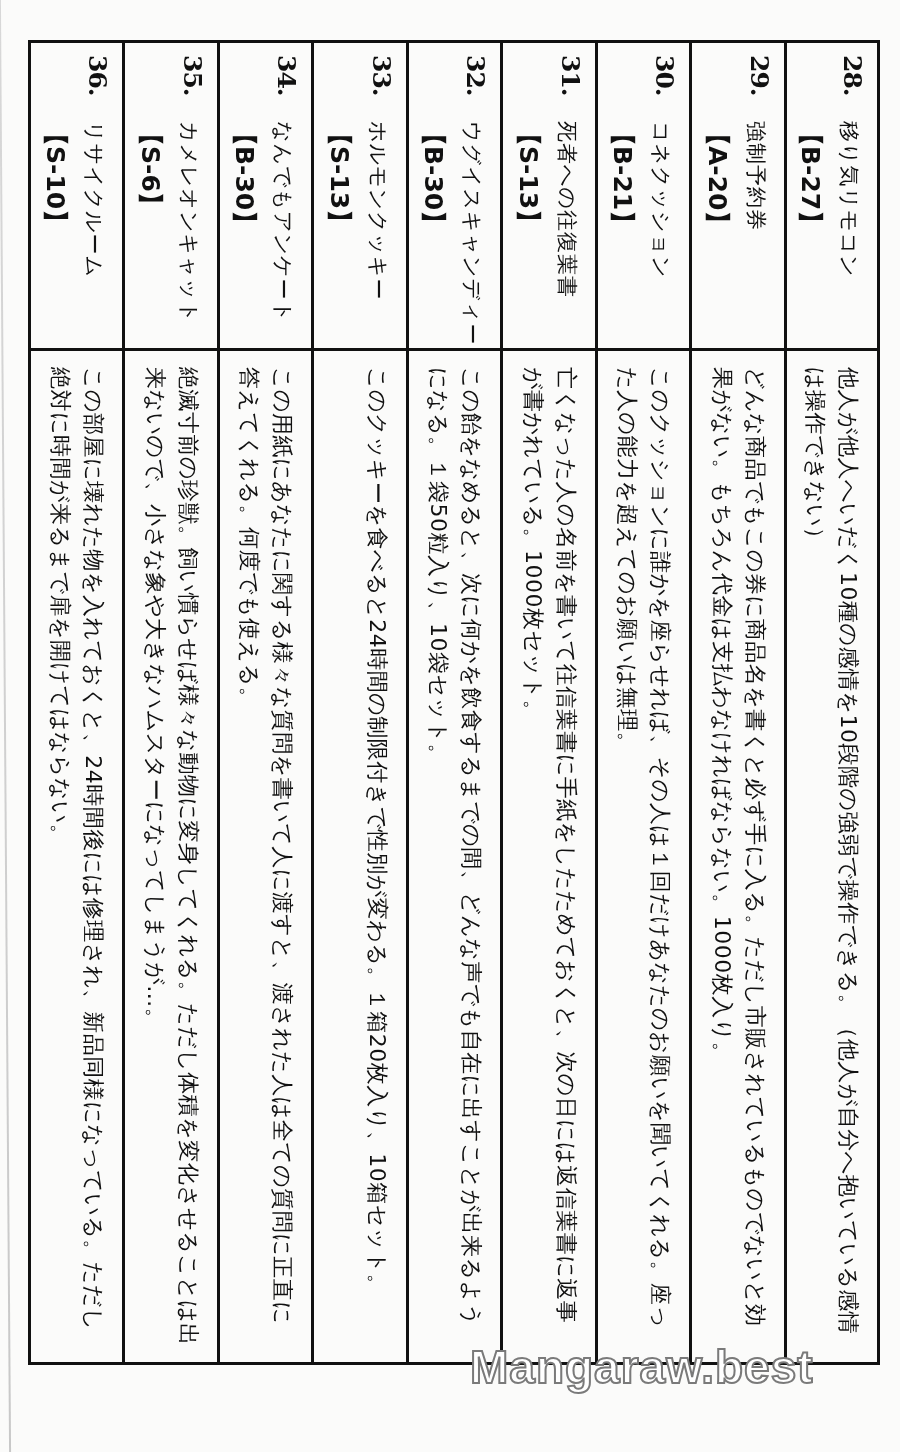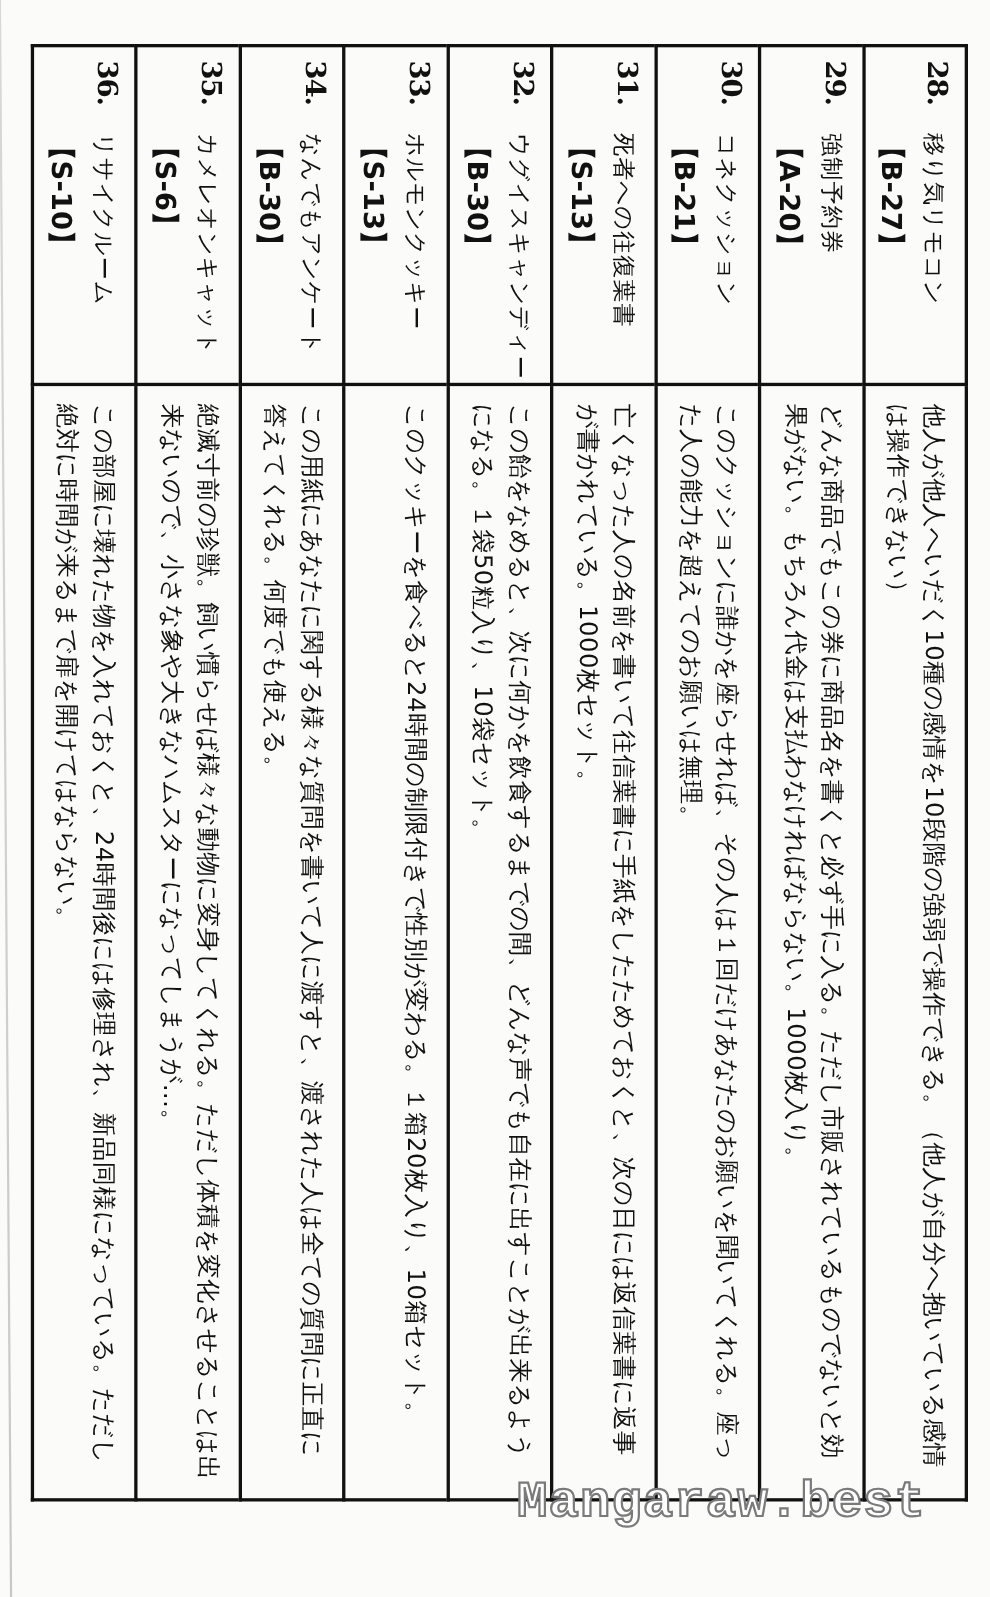--- a/index.html
+++ b/index.html
@@ -60,21 +60,21 @@
     white-space: nowrap;
   }
   .desc-cell {
     padding: 12px 16px 8px 16px !important;
     font-size: 22px; line-height: 33px;
     letter-spacing: 0.5px;
     vertical-align: top !important;
   }
   .watermark {
     position: absolute; left: 470px; top: 1340px;
-    font-family: Liberation Mono, monospace;
+    font-family: Liberation Sans, sans-serif;
     font-weight: bold; font-size: 46px;
     color: #ffffff;
     letter-spacing: 1px;
     -webkit-text-stroke: 2px #7a7a7a;
     text-shadow: 0 0 1px #999;
     white-space: nowrap;
   }
 </style>
 </head>
 <body>

